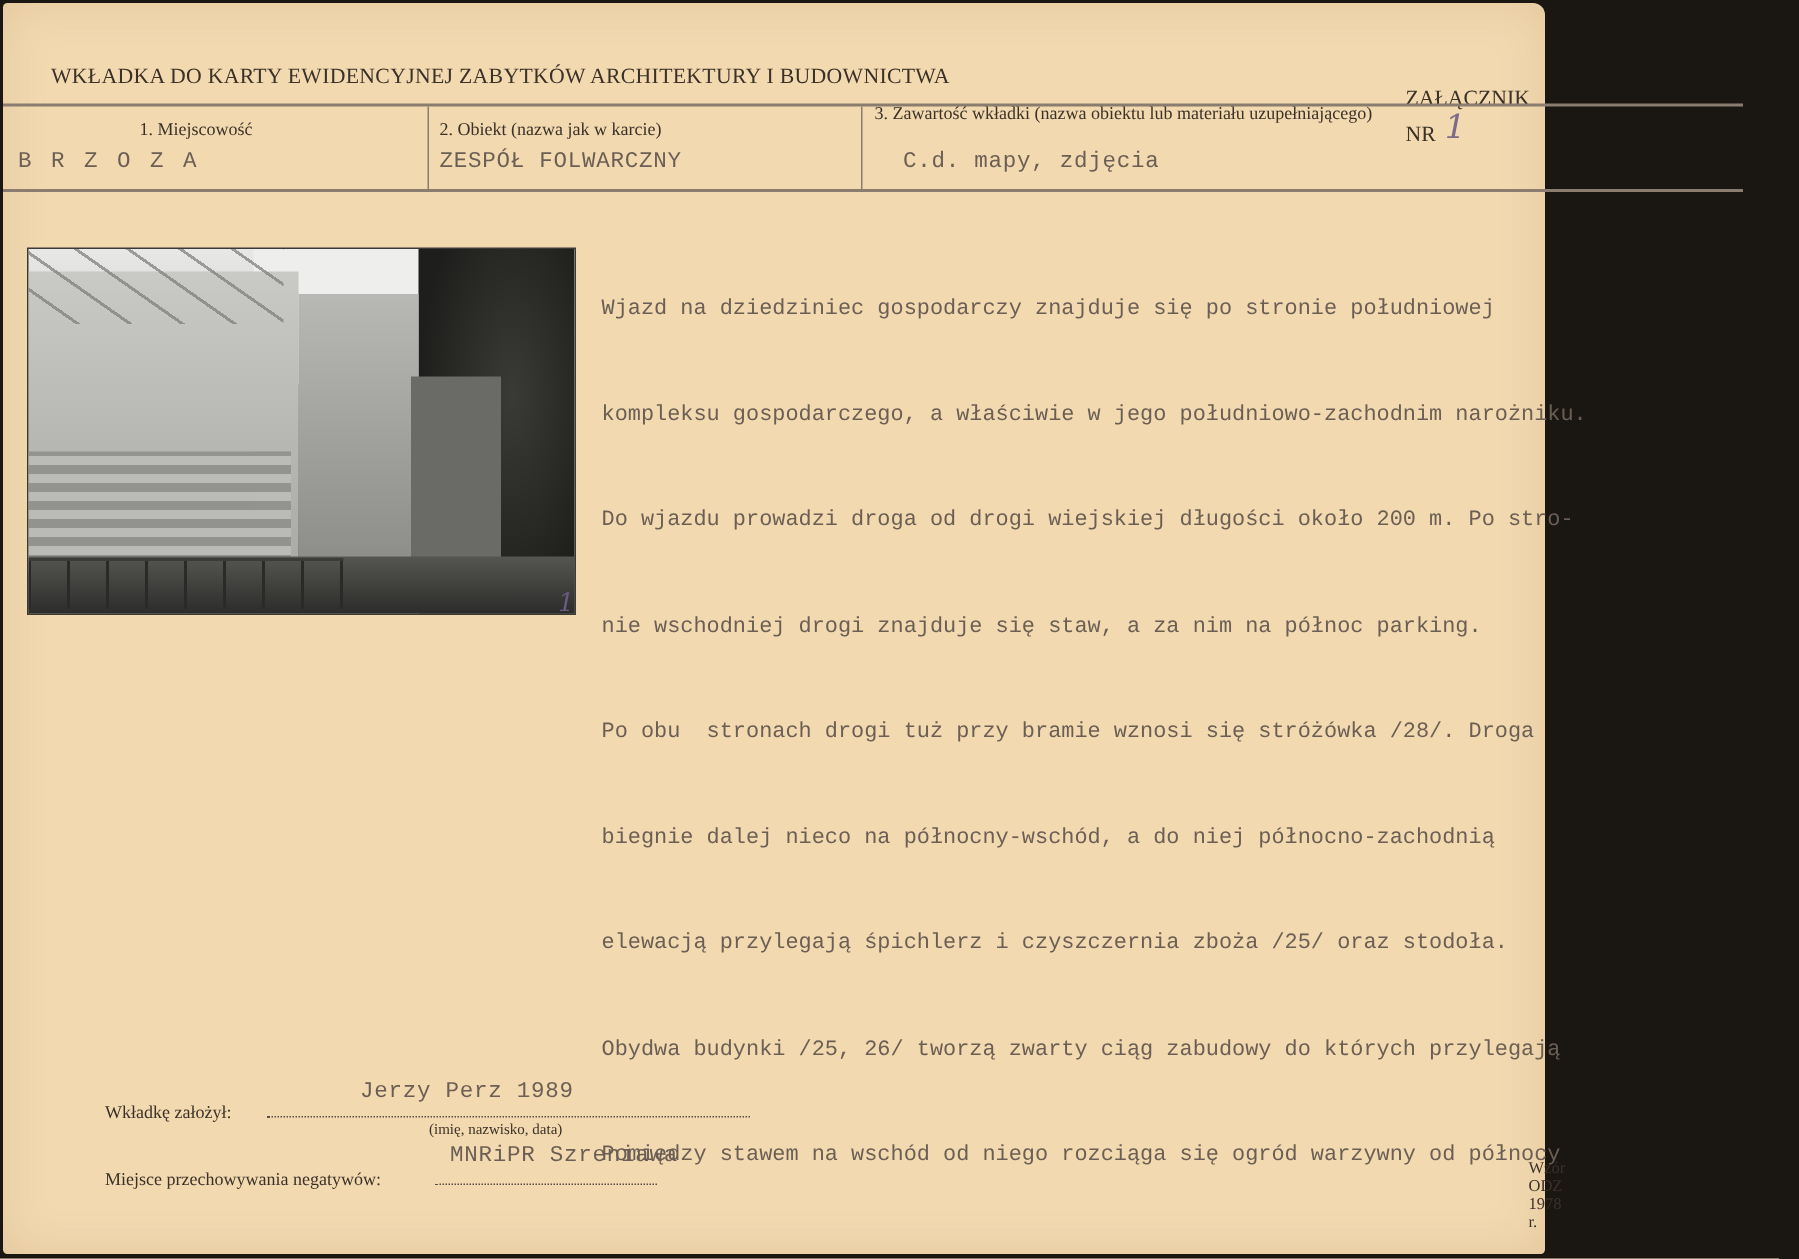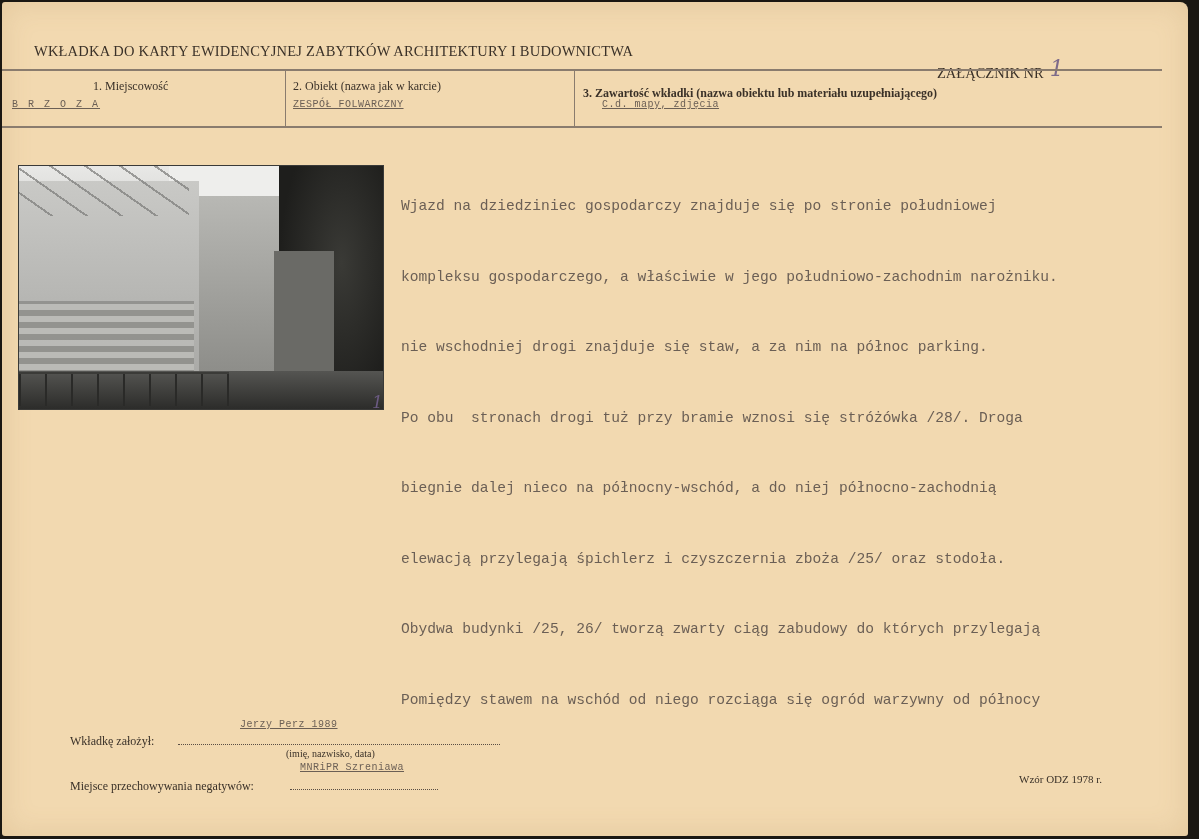--- a/index.html
+++ b/index.html
@@ -1,31 +1,31 @@
 <!DOCTYPE html>
 <html><head>
 <meta charset="utf-8">
 <style>
   html, body { margin:0; padding:0; }
   body { width:1199px; height:839px; background:#1a1712; position:relative; overflow:hidden; }
   .card {
-    position:absolute; left:2px; top:2px; width:1186px; height:834px;
+    position:absolute; left:2px; top:2px; width:1028px; height:834px;
     background:#f2d9b0; border-radius:3px 8px 3px 3px;
     box-shadow: inset 0 0 30px rgba(160,120,70,0.18);
   }
   .serif { font-family:"Liberation Serif","DejaVu Serif",serif; color:#3a3128; }
   .mono { font-family:"Liberation Mono","DejaVu Sans Mono",monospace; color:#6b5f55; }
   .abs { position:absolute; }
   .hrule { position:absolute; background:#8a7c6e; }
   .vrule { position:absolute; background:#8a7c6e; width:1px; }
   .title { left:32px; top:41px; font-size:14.5px; letter-spacing:0.2px; }
   .annex { left:935px; top:56px; font-size:14.5px; }
   .annex-num { font-family:"DejaVu Serif",serif; font-style:italic; font-size:22px; color:#7d6a8a; margin-left:6px; position:relative; top:-2px; }
   .lbl { font-size:12px; }
-  .val { font-size:10px; letter-spacing:0.5px;text-decoration:underline; }
+  .val { font-size:15px; letter-spacing:0.5px; }
   .body-text { left:399px; top:146px; width:790px; font-size:14.6px; line-height:23.5px; white-space:pre; }
   .photo {
     position:absolute; left:16px; top:163px; width:364px; height:243px;
     background:linear-gradient(180deg,#e8e8e6 0%,#d8d8d6 18%,#9a9a98 40%,#7c7c7a 70%,#2a2a28 100%);
     overflow:hidden; border:1px solid #3a3a38;
   }
   .ph-sky { position:absolute; left:150px; top:0; width:160px; height:90px; background:#eeeeec; }
   .ph-bldg1 { position:absolute; left:0; top:15px; width:180px; height:200px; background:linear-gradient(180deg,#c9c9c6,#a9a9a6); }
   .ph-bldg2 { position:absolute; left:180px; top:30px; width:80px; height:190px; background:linear-gradient(180deg,#b8b8b4,#8a8a86); }
   .ph-bldg3 { position:absolute; left:255px; top:85px; width:60px; height:140px; background:#6a6a66; }
@@ -56,39 +56,40 @@
   <div class="hrule" style="left:0;top:124px;width:1160px;height:2px;"></div>
   <div class="vrule" style="left:283px;top:69px;height:55px;"></div>
   <div class="vrule" style="left:572px;top:69px;height:55px;"></div>
 
   <div class="abs serif lbl" style="left:50px;top:77px;margin-left:41px;">1. Miejscowość</div>
   <div class="abs mono val" style="left:10px;top:97px;letter-spacing:2px;">B R Z O Z A</div>
 
   <div class="abs serif lbl" style="left:291px;top:77px;">2. Obiekt (nazwa jak w karcie)</div>
   <div class="abs mono val" style="left:291px;top:97px;">ZESPÓŁ FOLWARCZNY</div>
 
-  <div class="abs serif lbl" style="left:581px;top:84px;font-weight:bold;">3. Zawartość wkładki (nazwa obiektu lub materiału uzupełniającego)</div>
+  <div class="abs serif lbl" style="left:581px;top:66px;">3. Zawartość wkładki (nazwa obiektu lub materiału uzupełniającego)</div>
   <div class="abs mono val" style="left:600px;top:97px;">C.d. mapy, zdjęcia</div>
 
   <div class="photo">
     <div class="ph-sky"></div>
     <div class="ph-trees"></div>
     <div class="ph-bldg1"></div>
     <div class="ph-bldg2"></div>
     <div class="ph-bldg3"></div>
     <div class="ph-roof"></div>
     <div class="ph-bricks"></div>
     <div class="ph-ground"></div>
     <div class="ph-fence"></div>
   </div>
   <div class="abs photo-num">1</div>
 
   <div class="abs mono body-text">
     <div>Wjazd na dziedziniec gospodarczy znajduje się po stronie południowej</div>
     <div>kompleksu gospodarczego, a właściwie w jego południowo-zachodnim narożniku.</div>
+    <div>Do wjazdu prowadzi droga od drogi wiejskiej długości około 200 m. Po stro-</div>
     <div>nie wschodniej drogi znajduje się staw, a za nim na północ parking.</div>
     <div>Po obu  stronach drogi tuż przy bramie wznosi się stróżówka /28/. Droga</div>
     <div>biegnie dalej nieco na północny-wschód, a do niej północno-zachodnią</div>
     <div>elewacją przylegają śpichlerz i czyszczernia zboża /25/ oraz stodoła.</div>
     <div>Obydwa budynki /25, 26/ tworzą zwarty ciąg zabudowy do których przylegają</div>
     <div>Pomiędzy stawem na wschód od niego rozciąga się ogród warzywny od północy</div>
     
     
     
     

